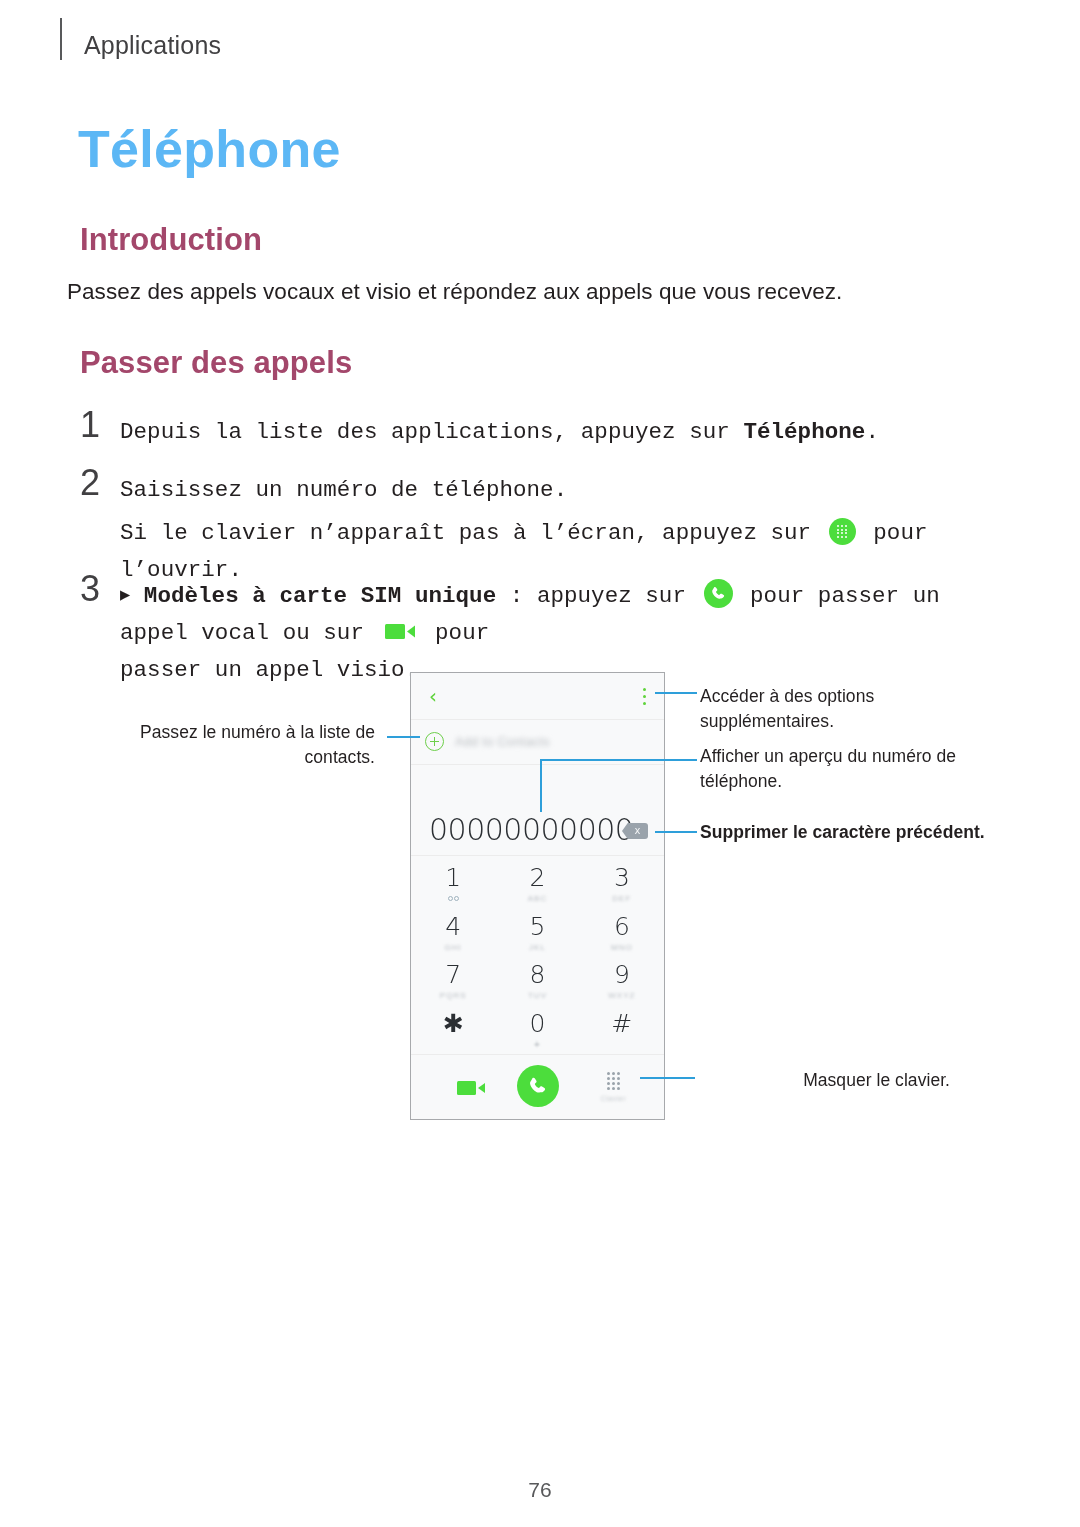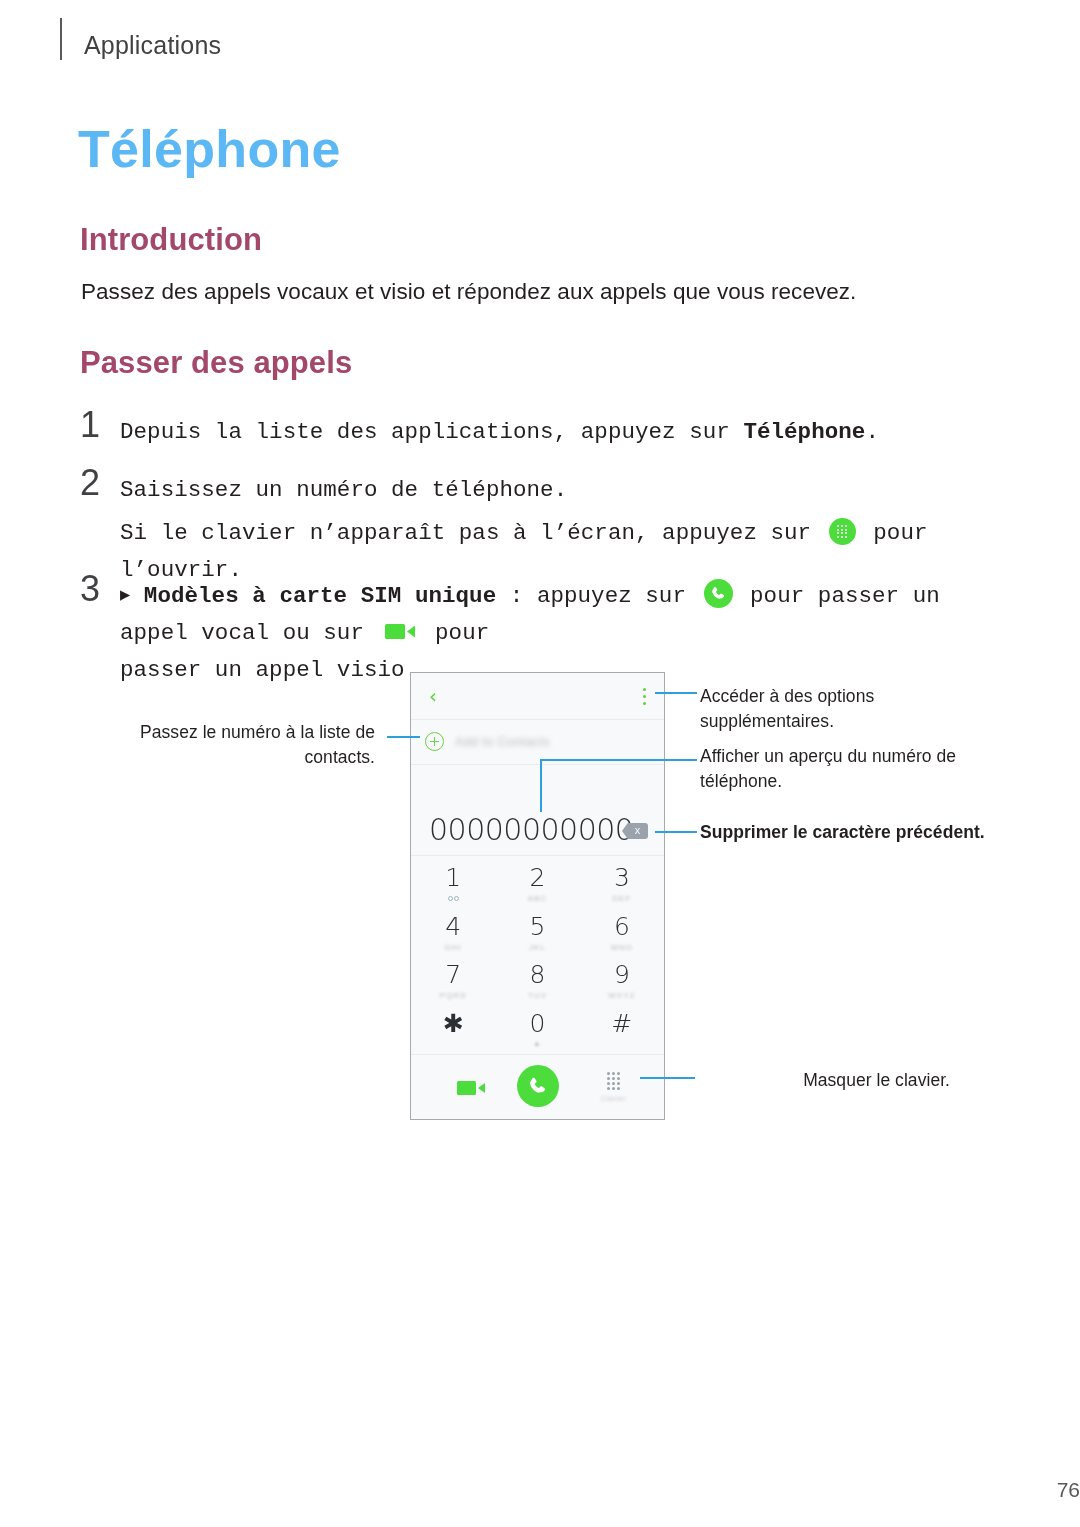--- a/index.html
+++ b/index.html
@@ -63,21 +63,21 @@
   #h2-passer       { top: 345px; }
 
   
   .para {
     position: absolute;
     font-size: 22.5px;
     line-height: 34px;
     color: #231f20;
     letter-spacing: .05px;
   }
-  #intro-text { left: 81px; top: 275px; width: 880px; }
+  #intro-text { left: 67px; top: 275px; width: 880px; }
 
   
   .step {
     position: absolute;
     display: flex;
     align-items: flex-start;
   }
   .step-num {
     width: 40px;
     flex: 0 0 40px;
@@ -367,21 +367,21 @@
     background: #2e9fda;
   }
   .conn.h { height: 2px; }
   .conn.v { width: 2px; }
 
   
   .page-number {
     position: absolute;
     left: 0; right: 0;
     top: 1478px;
-    text-align: right;
+    text-align: center;
     font-size: 21px;
     color: #58595b;
   }
 </style>
 </head>
 <body>
 
 <div class="header">
   <div class="header-rule"></div>
   <div class="header-label">Applications</div>

